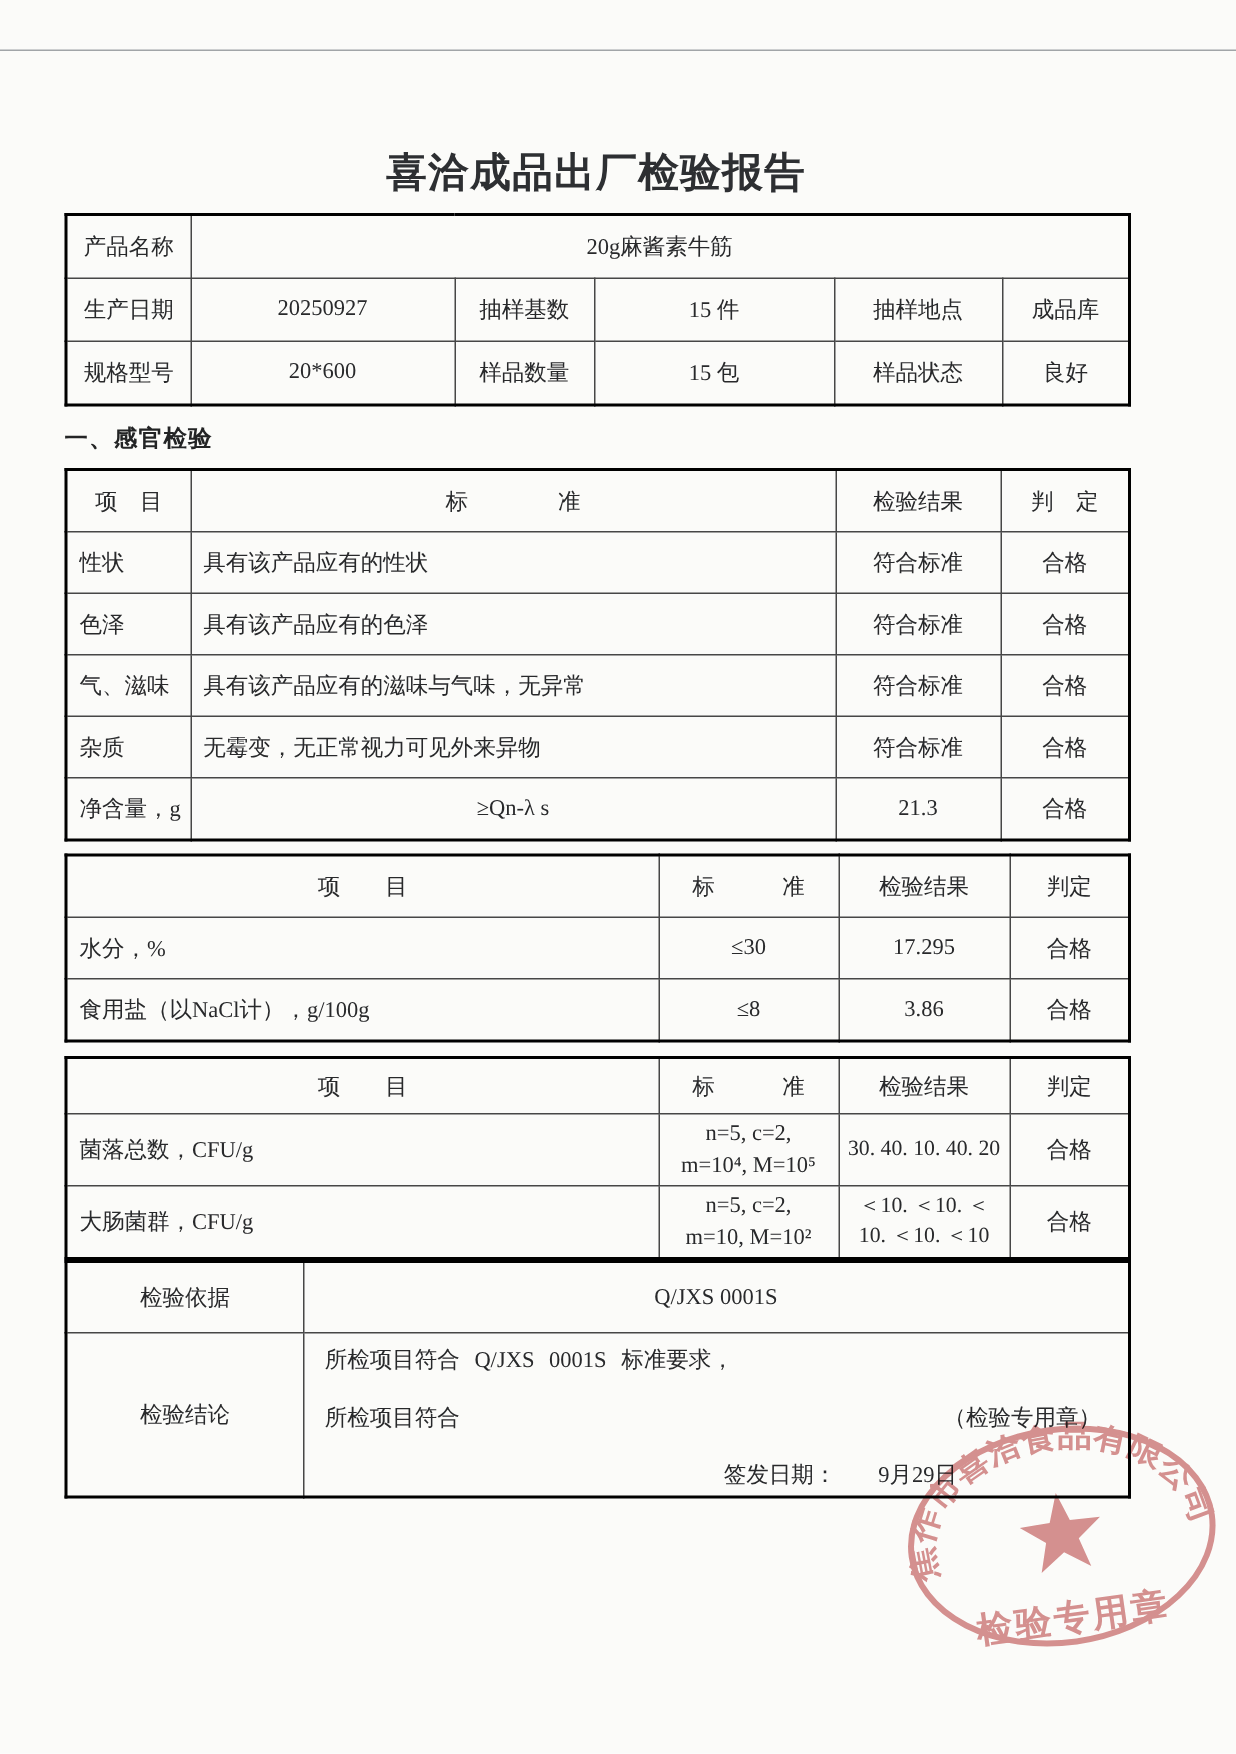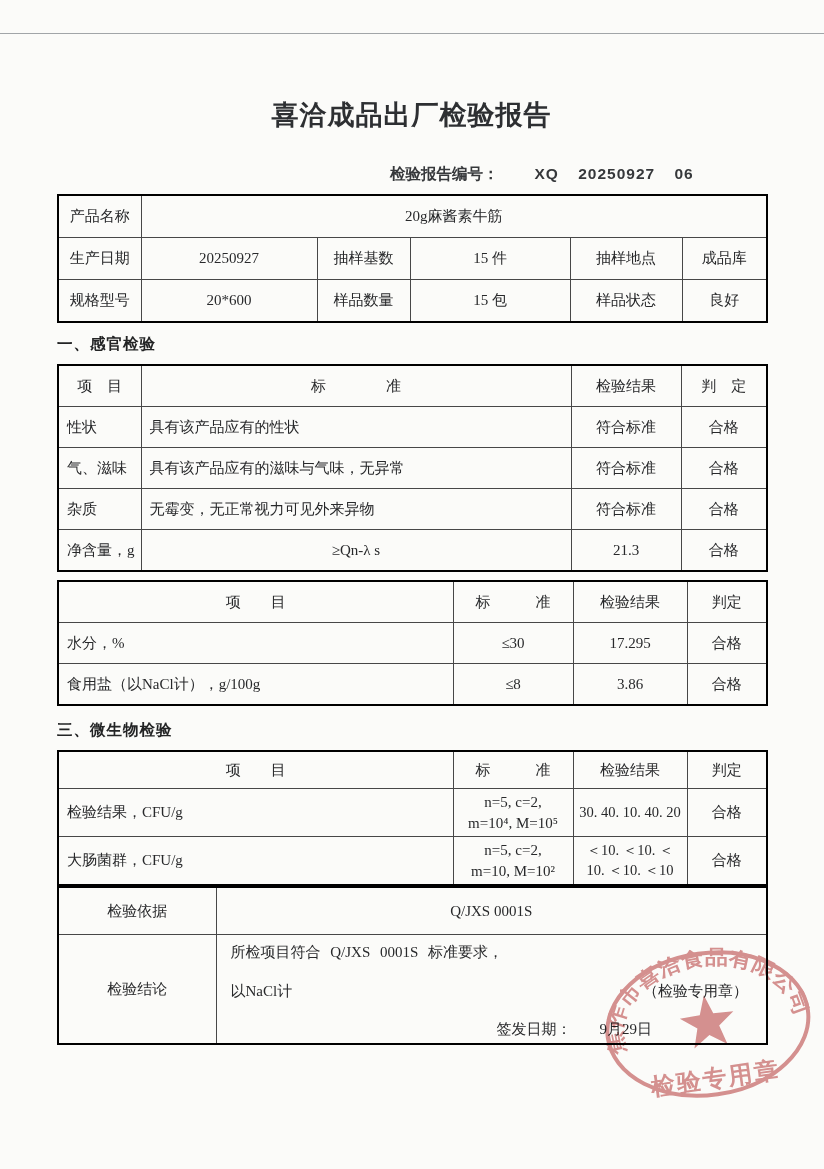--- a/index.html
+++ b/index.html
@@ -3,21 +3,21 @@
 <meta charset="utf-8">
 <style>
   html,body{margin:0;padding:0;}
   body{
     width:824px;height:1169px;position:relative;overflow:hidden;
     background:#fbfbf9;
     font-family:"Liberation Serif","DejaVu Serif",serif;
     color:#2a2b2d;
   }
   .scan-line{position:absolute;top:33px;left:0;width:824px;height:1px;background:#90959a;opacity:.85;}
-  .sheet{position:absolute;left:57px;top:0;width:709px;}
+  .sheet{position:absolute;left:43px;top:0;width:709px;}
   .doc-title{
     margin:97px 0 0 0;text-align:center;
     font-family:"Liberation Sans","DejaVu Sans",sans-serif;
     font-size:27px;font-weight:bold;letter-spacing:1px;color:#2d2f32;
   }
   .report-no-line{
     margin-top:31px;padding-left:333px;
     font-family:"Liberation Sans","DejaVu Sans",sans-serif;
     font-size:15.5px;font-weight:600;color:#36383b;
     display:flex;align-items:baseline;
@@ -61,24 +61,20 @@
 </style>
 </head>
 <body>
 
 <div class="scan-line"></div>
 
 <div class="sheet">
 
   <h1 class="doc-title">喜洽成品出厂检验报告</h1>
 
-  <div class="report-no-line">
-    <span>检验报告编号：</span>
-    <span class="num">XQ 20250927 06</span>
-  </div>
 
   <table id="tbl-info">
     <colgroup>
         <col style="width:83px">
         <col style="width:176px">
         <col style="width:93px">
         <col style="width:160px">
         <col style="width:112px">
         <col style="width:85px">
       </colgroup>
@@ -122,20 +118,26 @@
       <th>检验结果</th>
       <th>判　定</th>
     </tr>
     <tr>
       <td class="left">性状</td>
       <td class="left">具有该产品应有的性状</td>
       <td>符合标准</td>
       <td>合格</td>
     </tr>
     <tr>
+      <td class="left">色泽</td>
+      <td class="left">具有该产品应有的色泽</td>
+      <td>符合标准</td>
+      <td>合格</td>
+    </tr>
+    <tr>
       <td class="left">气、滋味</td>
       <td class="left">具有该产品应有的滋味与气味，无异常</td>
       <td>符合标准</td>
       <td>合格</td>
     </tr>
     <tr>
       <td class="left">杂质</td>
       <td class="left">无霉变，无正常视力可见外来异物</td>
       <td>符合标准</td>
       <td>合格</td>
@@ -172,38 +174,37 @@
     </tr>
     <tr>
       <td class="left">食用盐（以NaCl计），g/100g</td>
       <td>≤8</td>
       <td>3.86</td>
       <td>合格</td>
     </tr>
   </tbody>
     </table>
 
-  <h2 id="h-micro" class="section-heading">三、微生物检验</h2>
 
   <table id="tbl-micro">
     <colgroup>
         <col style="width:395px">
         <col style="width:120px">
         <col style="width:114px">
         <col style="width:80px">
       </colgroup>
     <tbody>
         <tr>
       <th>项　　目</th>
       <th>标　　　准</th>
       <th>检验结果</th>
       <th>判定</th>
     </tr>
     <tr>
-      <td class="left">检验结果，CFU/g</td>
+      <td class="left">菌落总数，CFU/g</td>
       <td class="pre">n=5, c=2,
 m=10⁴, M=10⁵</td>
       <td style="padding:2px 1px;font-size:14.5px;margin-left:28px;">30. 40. 10. 40. 20</td>
       <td>合格</td>
     </tr>
     <tr>
       <td class="left">大肠菌群，CFU/g</td>
       <td class="pre">n=5, c=2,
 m=10, M=10²</td>
       <td class="pre" style="padding:2px 1px;font-size:14.5px;">＜10. ＜10. ＜
@@ -222,21 +223,21 @@
         <tr class="basis-row">
       <td>检验依据</td>
       <td>Q/JXS 0001S</td>
     </tr>
     <tr class="concl-row">
       <td>检验结论</td>
       <td class="concl-cell">
         <div class="concl-inner">
           <div class="concl-line1">所检项目符合  Q/JXS 0001S  标准要求，</div>
           <div class="concl-line2">
-            <span>以NaCl计</span>
+            <span>所检项目符合</span>
             <span class="seal-note">（检验专用章）</span>
           </div>
           <div class="concl-line3">
             <span>签发日期：</span><span class="issue-date">9月29日</span>
           </div>
         </div>
       </td>
     </tr>
   </tbody>
     </table>

